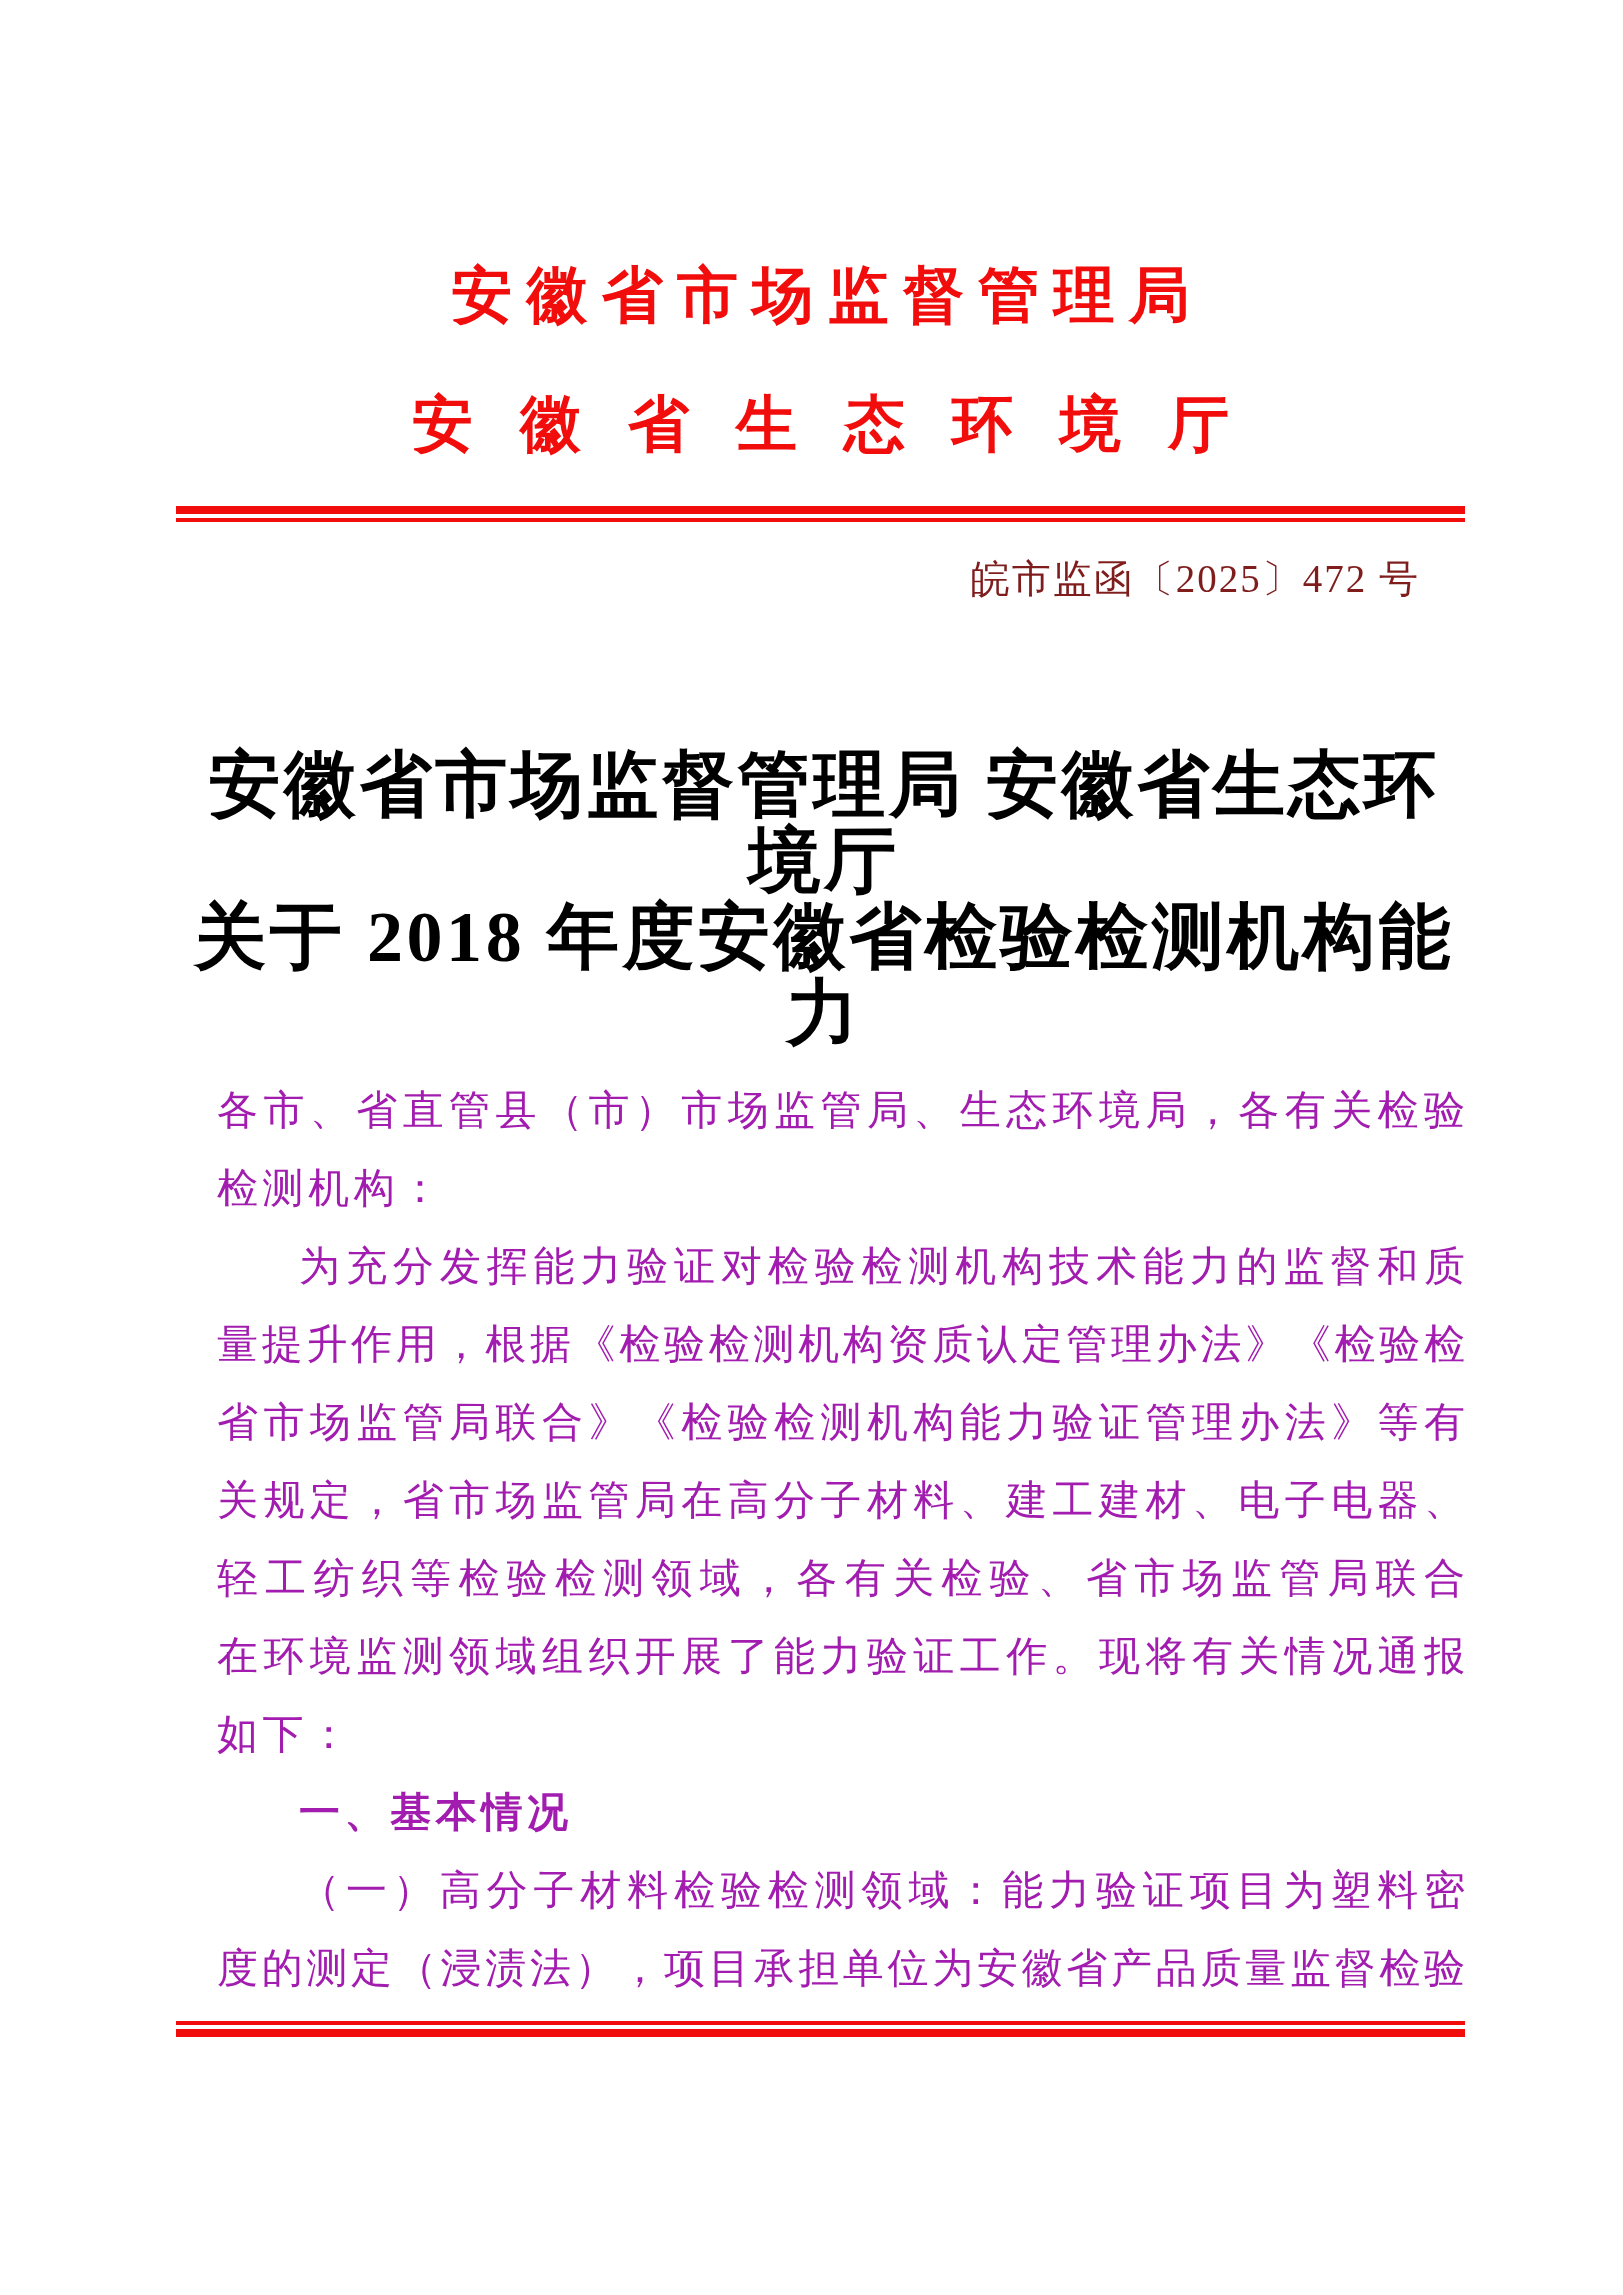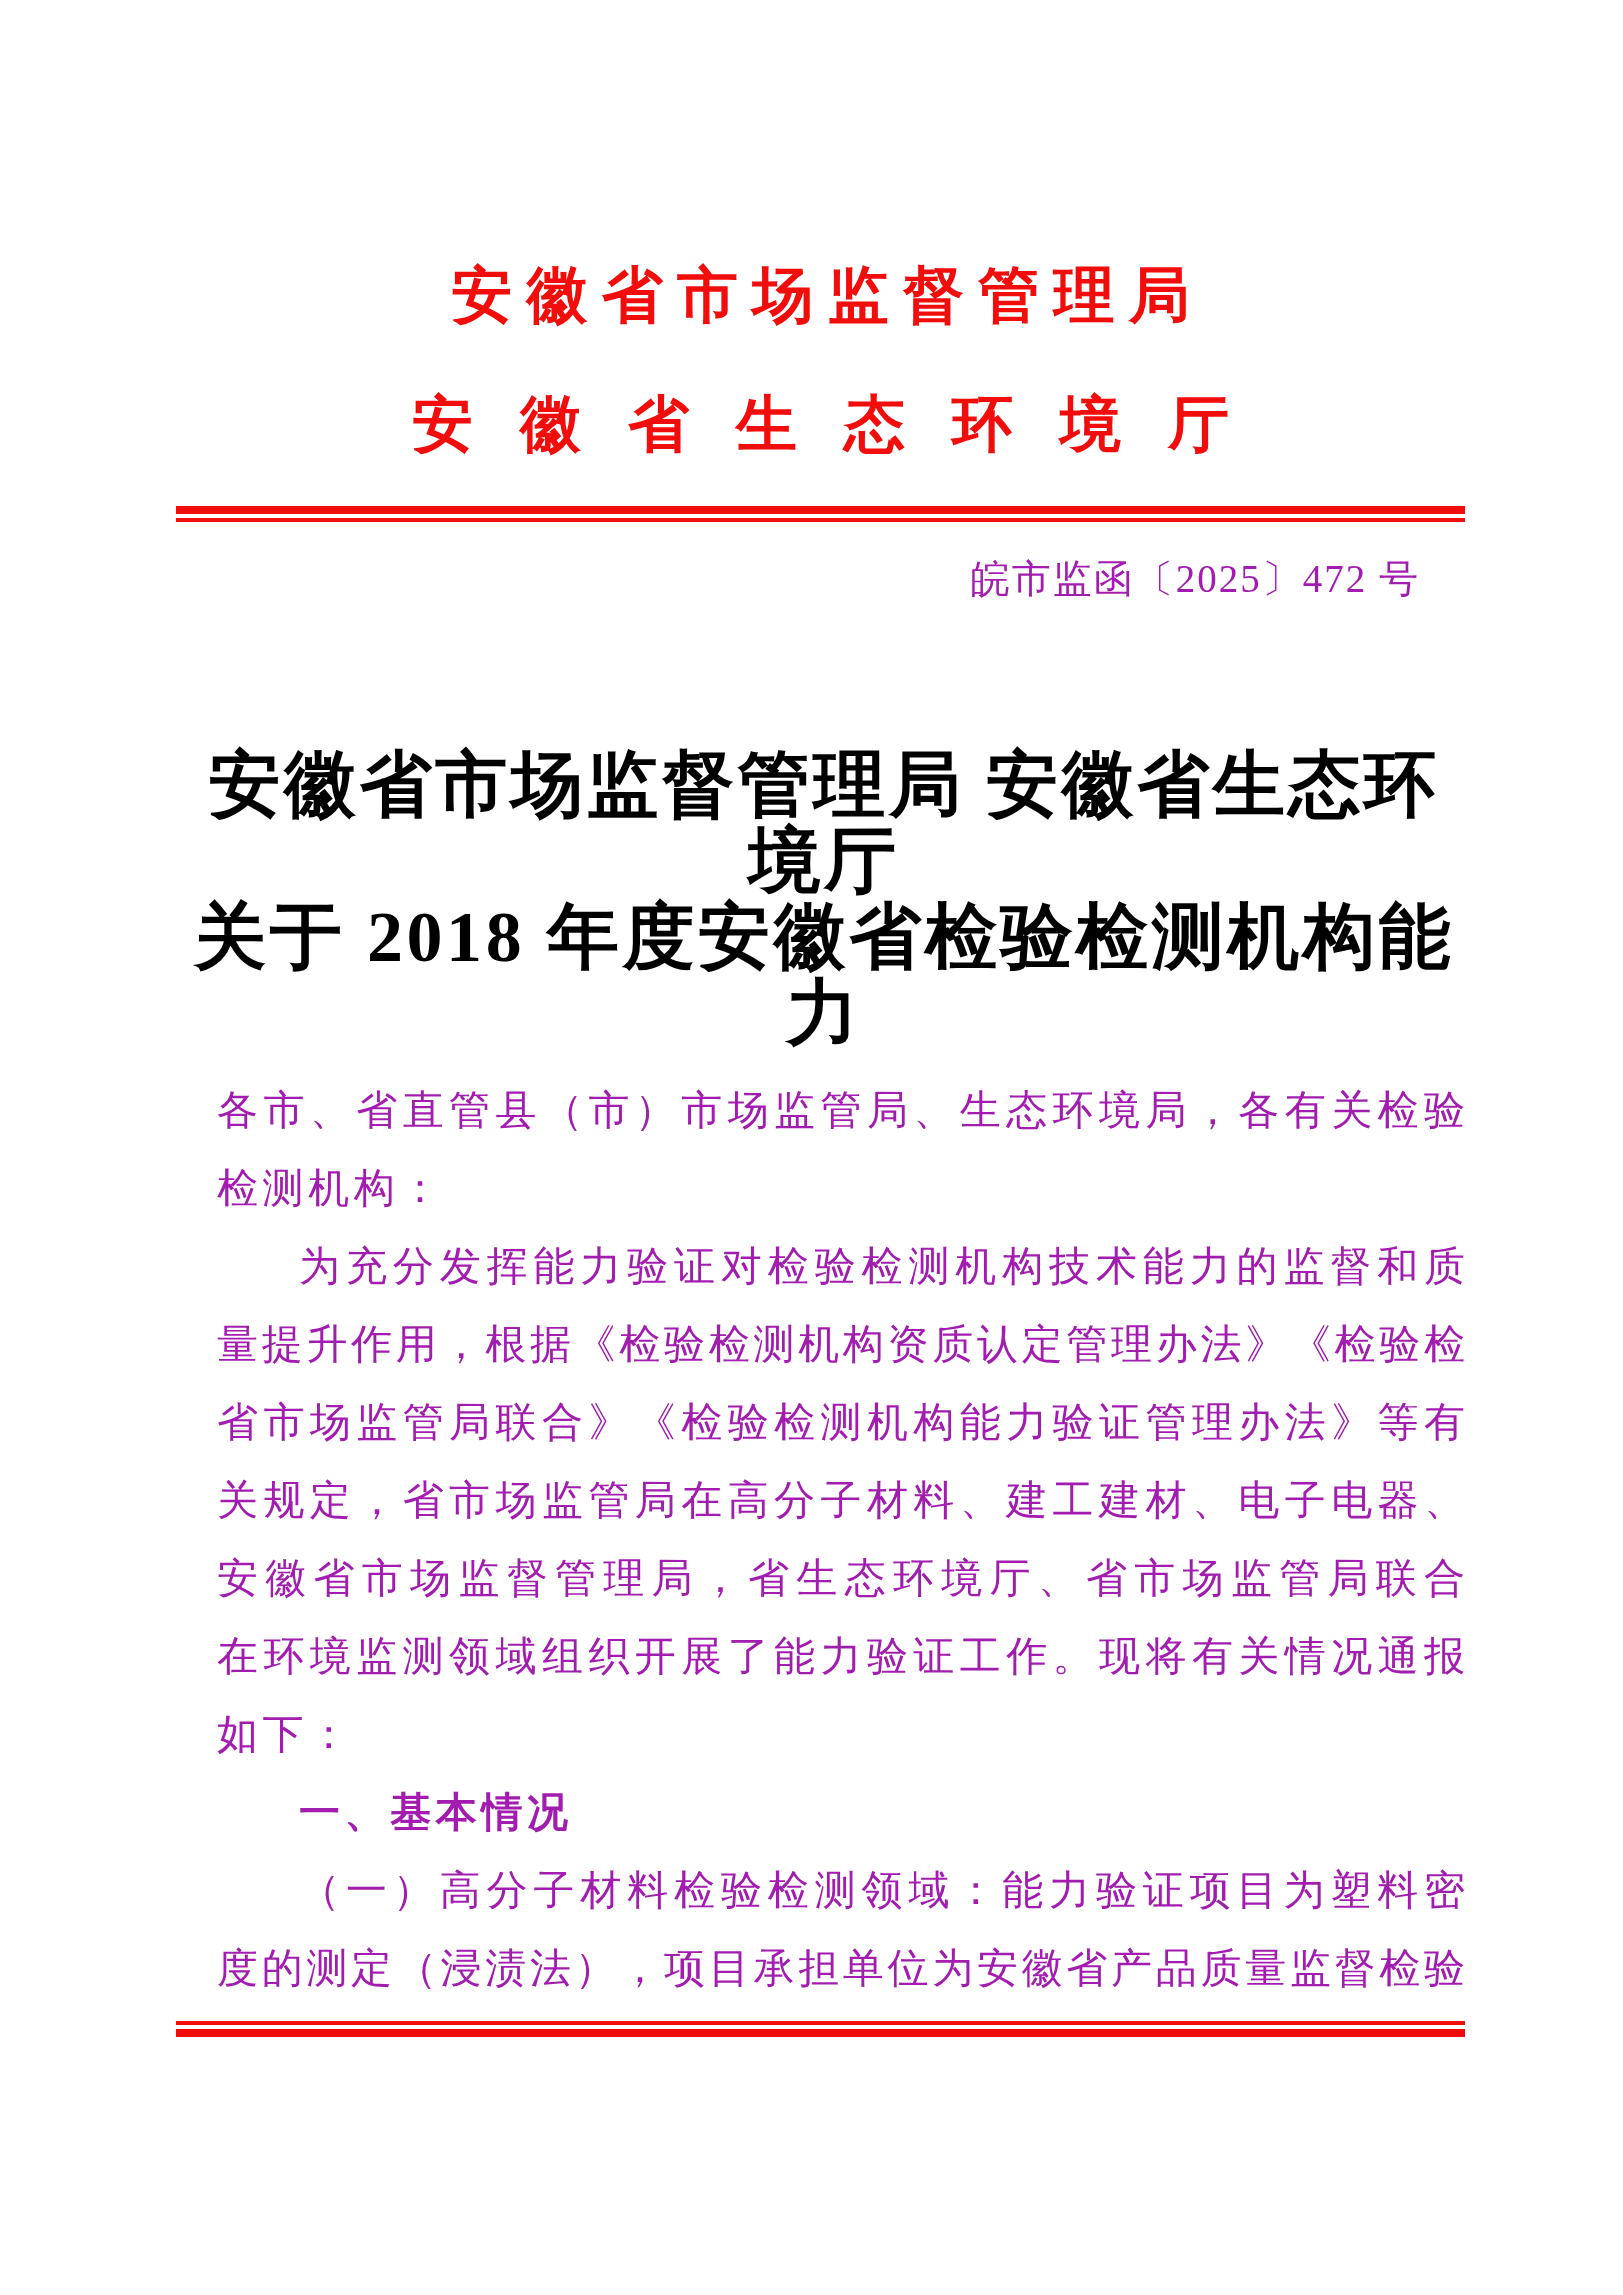--- a/index.html
+++ b/index.html
@@ -40,21 +40,21 @@
 
   
   .doc-number {
     position: absolute;
     left: 176px; top: 553px; width: 1244px; 
     padding-right: 45px;
     text-align: right;
     font-size: 39px;
     line-height: 51px;
     letter-spacing: 2px;
-    color: #a21caf;
+    color: #7f1d1d;
     white-space: nowrap;
   }
 
   
   .doc-title {
     position: absolute;
     left: 176px; top: 747px; width: 1289px;
     text-align: center;
     font-weight: bold;
     font-size: 72px;
@@ -108,21 +108,21 @@
     <div>关于 2018 年度安徽省检验检测机构能力</div>
   </div>
 
   <div class="body-text">
     <div class="line j">各市、省直管县（市）市场监管局、生态环境局，各有关检验</div>
     <div class="line plain">检测机构：</div>
     <div class="line j ind">为充分发挥能力验证对检验检测机构技术能力的监督和质</div>
     <div class="line j">量提升作用，根据《检验检测机构资质认定管理办法》《检验检</div>
     <div class="line j">省市场监管局联合》《检验检测机构能力验证管理办法》等有</div>
     <div class="line j">关规定，省市场监管局在高分子材料、建工建材、电子电器、</div>
-    <div class="line j">安徽省市场监督管理局，省生态环境厅、省市场监管局联合</div>
+    <div class="line j">轻工纺织等检验检测领域，各有关检验、省市场监管局联合</div>
     <div class="line j">在环境监测领域组织开展了能力验证工作。现将有关情况通报</div>
     <div class="line plain">如下：</div>
     <div class="line heading ind">一、基本情况</div>
     <div class="line j ind">（一）高分子材料检验检测领域：能力验证项目为塑料密</div>
     <div class="line j">度的测定（浸渍法），项目承担单位为安徽省产品质量监督检验</div>
   </div>
 
   <div class="rule-band rule-bottom">
     <div class="rule rule-thin"></div>
     <div class="rule-gap"></div>

